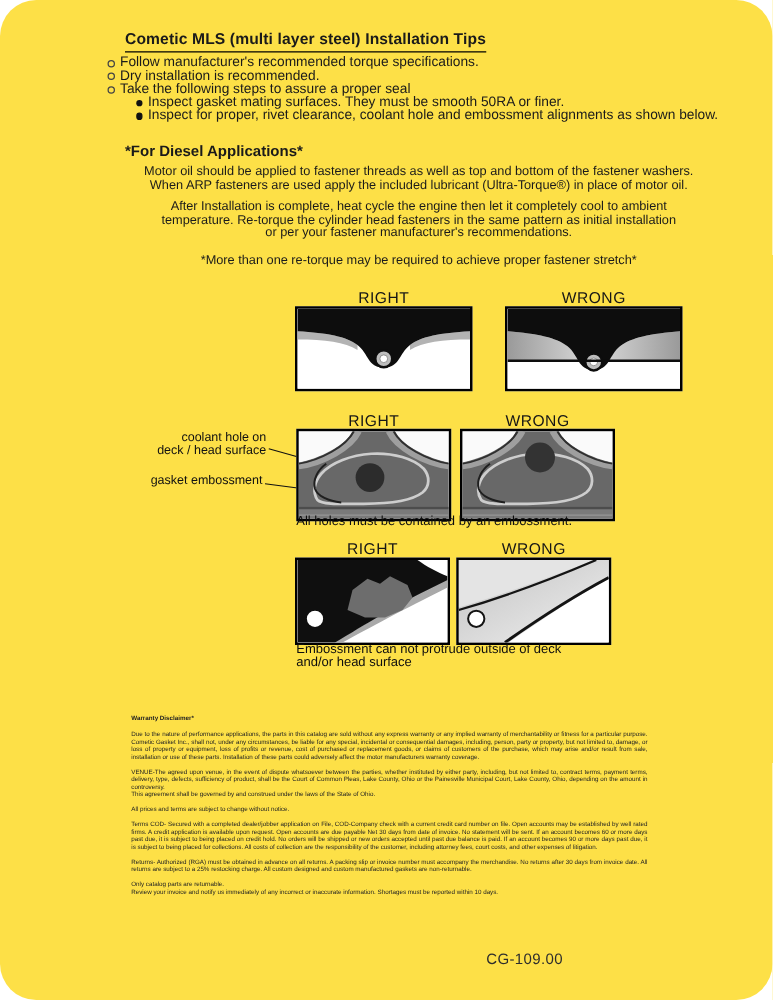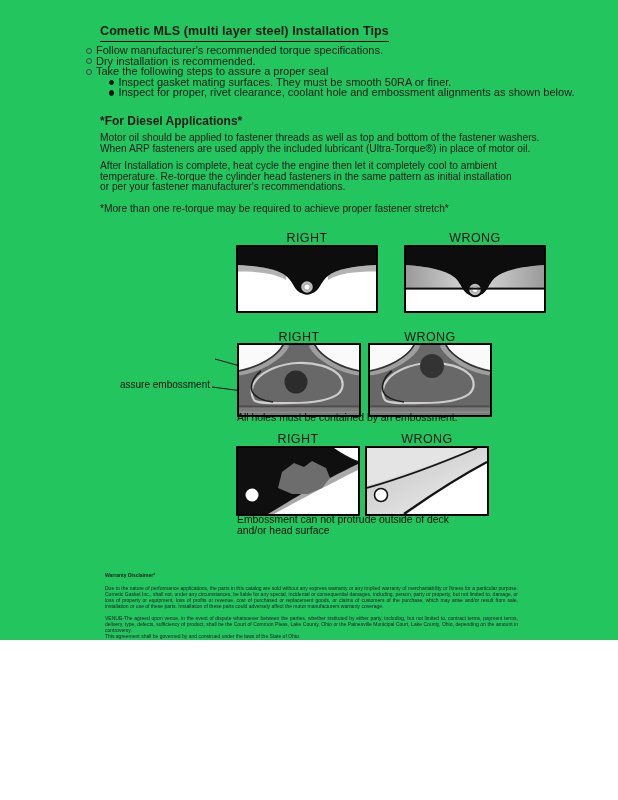--- a/index.html
+++ b/index.html
@@ -1,29 +1,29 @@
 <!DOCTYPE html>
 <html><head>
 <meta charset="utf-8">
 <style>
   html,body{margin:0;padding:0;background:#fff;}
-  .page{position:relative;width:618px;height:640px;background:#22c55e;overflow:hidden;
-        font-family:"Liberation Sans", sans-serif;color:#1a1a1a;}
+  .page{position:relative;width:618px;height:800px;background:#fde047;overflow:hidden;
+        font-family:"Liberation Sans", sans-serif;color:#1a1a1a;border-radius:29px;}
   .abs{position:absolute;}
   
   .title{left:100px;top:24px;font-size:12.5px;font-weight:bold;letter-spacing:.1px;
          border-bottom:1.5px solid #000;padding-bottom:3px;}
   .bullets{left:86px;top:45px;font-size:11px;line-height:10.6px;}
   .brow{display:flex;align-items:flex-start;}
   .bmark{width:4px;height:4px;border:1px solid #444;border-radius:50%;margin:2.6px 4px 0 0;flex:0 0 auto;}
   .brow.sub{margin-left:23px;}
   .brow.sub .bmark{width:3.4px;height:3.4px;background:#111;border-color:#111;margin-top:3px;}
   
   .h-diesel{left:100px;top:114px;font-size:12px;font-weight:bold;}
-  .para{left:100px;font-size:10.2px;line-height:10.5px;}
+  .para{left:100px;font-size:10.2px;line-height:10.5px;text-align:center;}
   
   .dlabel{font-size:12.5px;letter-spacing:.4px;text-align:center;color:#161616;}
   .dbox{border:2px solid #000;background:#fff;}
   .dbox svg{display:block;}
   .caption{font-size:10.4px;line-height:10.6px;color:#0e0e0e;}
   .annot{font-size:10px;line-height:10px;text-align:right;color:#111;}
   
   .fine{left:105px;top:572px;width:413px;font-size:5px;line-height:6px;color:#222;}
   .fine p{margin:0 0 6px 0;text-align:justify;}
   .fine p.nj{text-align:left;}
@@ -103,21 +103,25 @@
       <path d="M0,0 H138 V18 C114,20 99,23 90,30 C81,37 82,49 69,49 C56,49 57,37 48,30 C39,23 24,20 0,18 Z" fill="#0d0d0d"></path>
       <circle cx="69" cy="42.5" r="6.8" fill="#bdbdbd" stroke="#0d0d0d" stroke-width="2"></circle>
       <circle cx="69" cy="42.5" r="3.1" fill="#ffffff" stroke="#777" stroke-width="0.6"></circle>
       <rect x="0" y="40.6" width="138" height="2" fill="#0d0d0d"></rect>
     </svg>
   </div>
 
   <div class="abs dlabel" style="left:237px;top:330px;width:124px;">RIGHT</div>
   <div class="abs dlabel" style="left:368px;top:330px;width:124px;">WRONG</div>
 
-  <div class="abs annot" style="left:108px;top:380px;width:102px;">assure embossment</div>
+  <div class="abs annot" style="left:108px;top:346px;width:105px;">
+    <div>coolant hole on</div>
+    <div>deck / head surface</div>
+  </div>
+  <div class="abs annot" style="left:108px;top:380px;width:102px;">gasket embossment</div>
 
   <svg class="abs" style="left:110px;top:340px;" width="200" height="60">
     <line x1="105" y1="19" x2="180" y2="40" stroke="#111" stroke-width="1"></line>
     <line x1="102" y1="47" x2="148" y2="53" stroke="#111" stroke-width="1"></line>
   </svg>
 
   <div class="abs dbox" style="left:237px;top:343px;">
     <svg width="120" height="70" viewBox="0 0 120 70">
       <rect width="120" height="70" fill="#686868"></rect>
       <path d="M48,0 C42,13 20,25 0,28" stroke="#9f9f9f" stroke-width="5" fill="none"></path>

